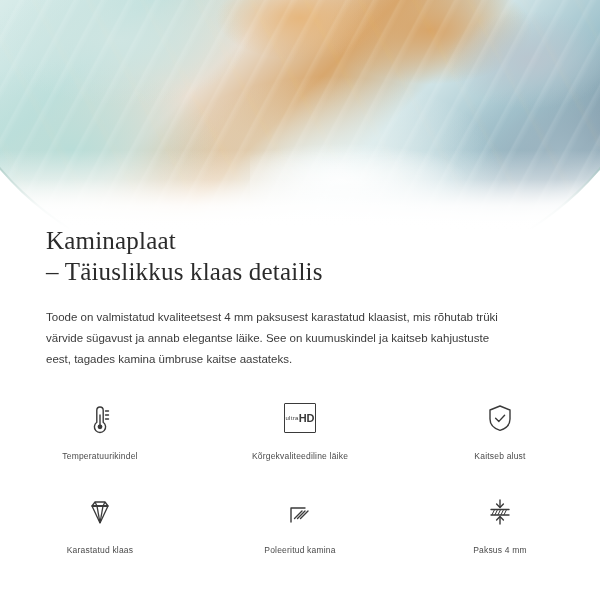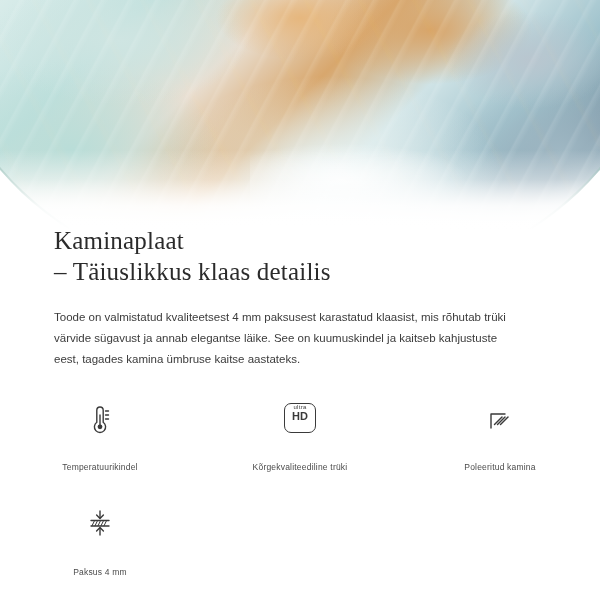--- a/index.html
+++ b/index.html
@@ -93,21 +93,21 @@
     top: 150px;
     width: 600px;
     height: 80px;
     background: linear-gradient(180deg, rgba(255,255,255,0) 0%, rgba(255,255,255,0.9) 70%, #ffffff 100%);
     pointer-events: none;
   }
 
   
   .content {
     position: absolute;
-    left: 16px;
+    left: 8px;
     top: 225px;
     width: 541px;
   }
   .title {
     margin: 0;
     padding: 0 38px;
     font-family: "Liberation Serif", serif;
     font-size: 25px;
     line-height: 31px;
     font-weight: 400;
@@ -143,35 +143,34 @@
     justify-content: flex-start;
   }
   .feature-icon {
     width: 46px;
     height: 46px;
     display: flex;
     align-items: center;
     justify-content: center;
   }
   .feature-label {
-    margin-top: 21px;
+    margin-top: 10px;
     font-size: 8.5px;
     color: #4a4a4a;
     text-align: right;
     letter-spacing: 0.2px;
   }
   .ultrahd-box {
     width: 30px;
     height: 28px;
     border: 1.4px solid #3a3a3a;
-    border-radius: 7px;
+    border-radius: 1px;
     display: flex;
-    flex-direction: column;
     align-items: center;
-    justify-content: flex-start;
+    justify-content: center;
     line-height: 1;
   }
   .ultrahd-box .u1 {
     font-size: 6px;
     letter-spacing: 0.3px;
     color: #3a3a3a;
   }
   .ultrahd-box .u2 {
     font-size: 11px;
     font-weight: bold;
@@ -217,24 +216,47 @@
       <div class="feature-label">Temperatuurikindel</div>
     </div>
 
     <div class="feature">
       <div class="feature-icon">
         <div class="ultrahd-box">
           <span class="u1">ultra</span>
           <span class="u2">HD</span>
         </div>
       </div>
-      <div class="feature-label">Kõrgekvaliteediline trüki</div>
-    </div>
-
-
+      <div class="feature-label">Kõrgekvaliteediline läike</div>
+    </div>
+
+    <div class="feature">
+      <div class="feature-icon">
+        <svg width="40" height="40" viewBox="0 0 40 40" fill="none" stroke="#3a3a3a" stroke-width="1.4" stroke-linejoin="round" stroke-linecap="round">
+          <path d="M20 8 L30 12 v9 c0 6.2 -4.4 9.6 -10 11.4 C14.4 30.6 10 27.2 10 21 v-9 z"></path>
+          <polyline points="15.6,20.2 18.9,23.4 24.6,17.2"></polyline>
+        </svg>
+      </div>
+      <div class="feature-label">Kaitseb alust</div>
+    </div>
+
+    <div class="feature">
+      <div class="feature-icon">
+        <svg width="40" height="40" viewBox="0 0 40 40" fill="none" stroke="#3a3a3a" stroke-width="1.3" stroke-linejoin="round">
+          <path d="M12 14 L20 31 L28 14 z"></path>
+          <path d="M12 14 L15 10 L25 10 L28 14 z"></path>
+          <line x1="15" y1="10" x2="17" y2="14"></line>
+          <line x1="25" y1="10" x2="23" y2="14"></line>
+          <line x1="12" y1="14" x2="28" y2="14"></line>
+          <line x1="17" y1="14" x2="20" y2="31"></line>
+          <line x1="23" y1="14" x2="20" y2="31"></line>
+        </svg>
+      </div>
+      <div class="feature-label">Karastatud klaas</div>
+    </div>
 
     <div class="feature">
       <div class="feature-icon">
         <svg width="40" height="40" viewBox="0 0 40 40" fill="none" stroke="#3a3a3a" stroke-width="1.4" stroke-linejoin="round" stroke-linecap="round">
           <path d="M11 30 L11 16 L25 16"></path>
           <line x1="14.5" y1="26.5" x2="22" y2="19"></line>
           <line x1="17.5" y1="26.5" x2="25" y2="19"></line>
           <line x1="20.5" y1="26.5" x2="28" y2="19"></line>
         </svg>
       </div>

